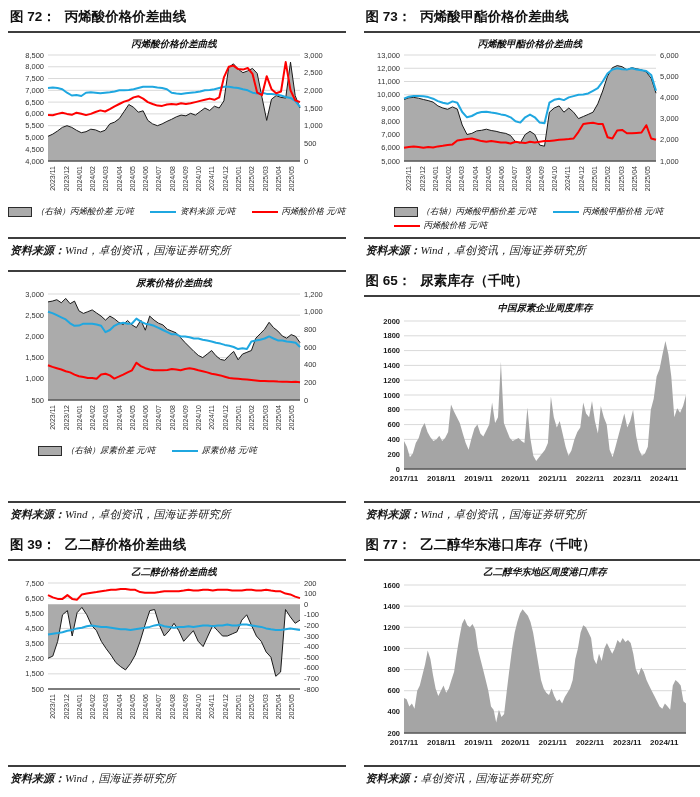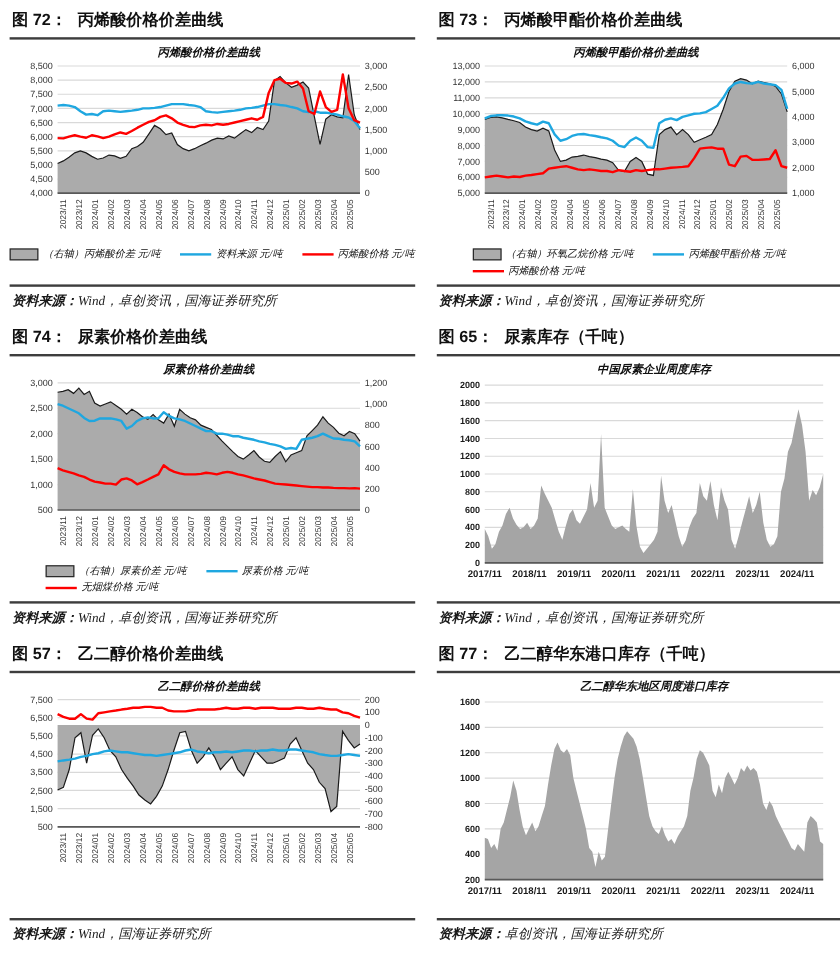--- a/index.html
+++ b/index.html
@@ -176,40 +176,39 @@
         <text x="246.2421052631579" y="129" text-anchor="end" class="xlab" transform="rotate(-90 246.2421052631579 129)">2025/02</text>
         <text x="259.5052631578948" y="129" text-anchor="end" class="xlab" transform="rotate(-90 259.5052631578948 129)">2025/03</text>
         <text x="272.76842105263154" y="129" text-anchor="end" class="xlab" transform="rotate(-90 272.76842105263154 129)">2025/04</text>
         <text x="286.0315789473684" y="129" text-anchor="end" class="xlab" transform="rotate(-90 286.0315789473684 129)">2025/05</text>
         <text x="166" y="10" text-anchor="middle" class="ctitle">丙烯酸甲酯价格价差曲线</text>
       </svg>
       <div class="legend left">
         <div class="legend-row">
           <div class="legend-item">
             <span class="sw sw-area" style="background: rgb(171, 171, 171);"></span>
-            <span>（右轴）环氧乙烷价格 元/吨</span>
+            <span>（右轴）丙烯酸甲酯价差 元/吨</span>
           </div>
           <div class="legend-item">
             <span class="sw sw-line" style="border-top-color: rgb(31, 167, 224);"></span>
             <span>丙烯酸甲酯价格 元/吨</span>
           </div>
         </div>
         <div class="legend-row">
           <div class="legend-item">
             <span class="sw sw-line" style="border-top-color: rgb(254, 0, 0);"></span>
             <span>丙烯酸价格 元/吨</span>
           </div>
         </div>
       </div>
       <div class="spacer"></div>
       <div class="src-rule"></div>
       <div class="source"><span class="lbl">资料来源：</span><span>Wind，卓创资讯，国海证券研究所</span></div>
     </div>
     <div class="figure">
-      <div class="fig-heading"><span class="num">图 74：</span><span>尿素价格价差曲线</span></div>
       <div class="head-rule"></div>
       <svg width="336" height="168">
         <line x1="40" y1="124" x2="292" y2="124" stroke="#D9D9D9" stroke-width="1"></line>
         <line x1="40" y1="102.8" x2="292" y2="102.8" stroke="#D9D9D9" stroke-width="1"></line>
         <line x1="40" y1="81.6" x2="292" y2="81.6" stroke="#D9D9D9" stroke-width="1"></line>
         <line x1="40" y1="60.400000000000006" x2="292" y2="60.400000000000006" stroke="#D9D9D9" stroke-width="1"></line>
         <line x1="40" y1="39.19999999999999" x2="292" y2="39.19999999999999" stroke="#D9D9D9" stroke-width="1"></line>
         <line x1="40" y1="18" x2="292" y2="18" stroke="#D9D9D9" stroke-width="1"></line>
         <path d="M40.0,124.0L40.0,25.9L44.4,25.1L48.8,23.7L53.3,26.8L57.7,22.4L62.1,27.7L66.5,25.1L70.9,34.8L75.4,37.4L79.8,35.7L84.2,33.9L88.6,37.0L93.1,40.1L97.5,44.1L101.9,40.1L106.3,42.7L110.7,46.3L115.2,48.5L119.6,44.5L124.0,48.9L128.4,51.6L132.8,44.1L137.3,54.2L141.7,40.1L146.1,44.1L150.5,47.2L154.9,48.9L159.4,53.3L163.8,55.1L168.2,56.9L172.6,61.7L177.1,66.6L181.5,71.0L185.9,75.4L190.3,79.4L194.7,81.6L199.2,78.1L203.6,74.5L208.0,79.8L212.4,83.4L216.8,84.3L221.3,79.4L225.7,75.4L230.1,83.8L234.5,78.1L238.9,76.3L243.4,74.5L247.8,62.2L252.2,57.8L256.6,53.3L261.1,46.3L265.5,51.6L269.9,55.1L274.3,60.0L278.7,62.2L283.2,58.6L287.6,60.4L292.0,66.6L292.0,124.0Z" fill="#ABABAB" stroke="none"></path>
         <path d="M40.0,25.9L44.4,25.1L48.8,23.7L53.3,26.8L57.7,22.4L62.1,27.7L66.5,25.1L70.9,34.8L75.4,37.4L79.8,35.7L84.2,33.9L88.6,37.0L93.1,40.1L97.5,44.1L101.9,40.1L106.3,42.7L110.7,46.3L115.2,48.5L119.6,44.5L124.0,48.9L128.4,51.6L132.8,44.1L137.3,54.2L141.7,40.1L146.1,44.1L150.5,47.2L154.9,48.9L159.4,53.3L163.8,55.1L168.2,56.9L172.6,61.7L177.1,66.6L181.5,71.0L185.9,75.4L190.3,79.4L194.7,81.6L199.2,78.1L203.6,74.5L208.0,79.8L212.4,83.4L216.8,84.3L221.3,79.4L225.7,75.4L230.1,83.8L234.5,78.1L238.9,76.3L243.4,74.5L247.8,62.2L252.2,57.8L256.6,53.3L261.1,46.3L265.5,51.6L269.9,55.1L274.3,60.0L278.7,62.2L283.2,58.6L287.6,60.4L292.0,66.6" fill="none" stroke="#1a1a1a" stroke-width="1"></path>
@@ -254,26 +253,20 @@
         <div class="legend-row">
           <div class="legend-item">
             <span class="sw sw-area" style="background: rgb(171, 171, 171);"></span>
             <span>（右轴）尿素价差 元/吨</span>
           </div>
           <div class="legend-item">
             <span class="sw sw-line" style="border-top-color: rgb(31, 167, 224);"></span>
             <span>尿素价格 元/吨</span>
           </div>
         </div>
-        <div class="legend-row">
-          <div class="legend-item">
-            <span class="sw sw-line" style="border-top-color: rgb(254, 0, 0);"></span>
-            <span>无烟煤价格 元/吨</span>
-          </div>
-        </div>
       </div>
       <div class="spacer"></div>
       <div class="src-rule"></div>
       <div class="source"><span class="lbl">资料来源：</span><span>Wind，卓创资讯，国海证券研究所</span></div>
     </div>
     <div class="figure">
       <div class="fig-heading"><span class="num">图 65：</span><span>尿素库存（千吨）</span></div>
       <div class="head-rule"></div>
       <svg width="336" height="192">
         <line x1="40" y1="168" x2="322" y2="168" stroke="#D9D9D9" stroke-width="1"></line>
@@ -308,21 +301,21 @@
         <text x="225.93406593406593" y="180" text-anchor="middle" class="xlab bold">2022/11</text>
         <text x="263.1208791208791" y="180" text-anchor="middle" class="xlab bold">2023/11</text>
         <text x="300.3076923076923" y="180" text-anchor="middle" class="xlab bold">2024/11</text>
         <text x="181" y="10" text-anchor="middle" class="ctitle">中国尿素企业周度库存</text>
       </svg>
       <div class="spacer"></div>
       <div class="src-rule"></div>
       <div class="source"><span class="lbl">资料来源：</span><span>Wind，卓创资讯，国海证券研究所</span></div>
     </div>
     <div class="figure">
-      <div class="fig-heading"><span class="num">图 57：</span><span>乙二醇价格价差曲线</span></div>
+      <div class="fig-heading"><span class="num">图 39：</span><span>乙二醇价格价差曲线</span></div>
       <div class="head-rule"></div>
       <svg width="336" height="168">
         <line x1="40" y1="124" x2="292" y2="124" stroke="#D9D9D9" stroke-width="1"></line>
         <line x1="40" y1="108.85714285714286" x2="292" y2="108.85714285714286" stroke="#D9D9D9" stroke-width="1"></line>
         <line x1="40" y1="93.71428571428572" x2="292" y2="93.71428571428572" stroke="#D9D9D9" stroke-width="1"></line>
         <line x1="40" y1="78.57142857142858" x2="292" y2="78.57142857142858" stroke="#D9D9D9" stroke-width="1"></line>
         <line x1="40" y1="63.42857142857143" x2="292" y2="63.42857142857143" stroke="#D9D9D9" stroke-width="1"></line>
         <line x1="40" y1="48.28571428571428" x2="292" y2="48.28571428571428" stroke="#D9D9D9" stroke-width="1"></line>
         <line x1="40" y1="33.14285714285715" x2="292" y2="33.14285714285715" stroke="#D9D9D9" stroke-width="1"></line>
         <line x1="40" y1="18" x2="292" y2="18" stroke="#D9D9D9" stroke-width="1"></line>

